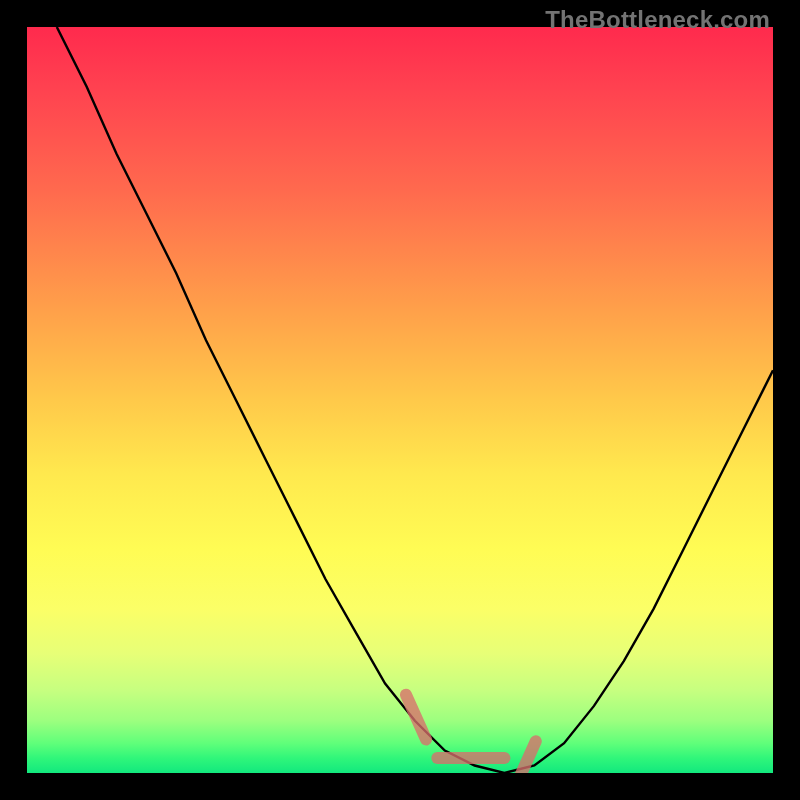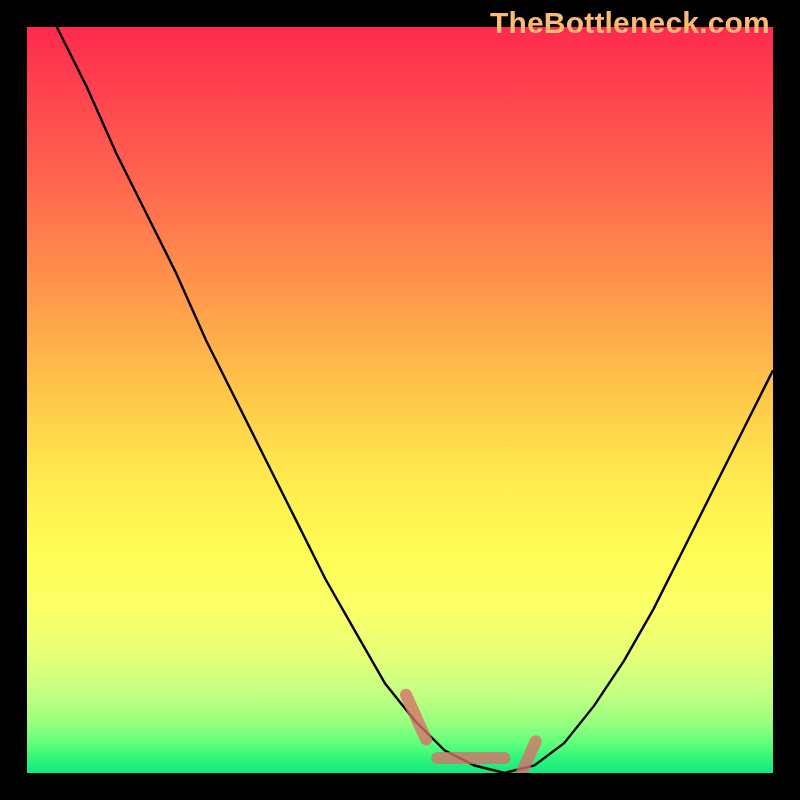--- a/index.html
+++ b/index.html
@@ -30,23 +30,23 @@
       #9cff7f 93%,
       #60ff7a 96%,
       #30f67a 98%,
       #12e87e 100%);
   }
   .watermark {
     position: absolute;
     top: 6px;
     right: 30px;
     font-family: Arial, Helvetica, sans-serif;
-    font-size: 30px;
+    font-size: 24px;
     font-weight: 600;
-    color: #fdba74;
+    color: #737373;
     letter-spacing: 0.2px;
   }
   svg.curve {
     position: absolute;
     left: 0;
     top: 0;
   }
   .bead-stroke {
     stroke: #d86e6c;
     stroke-width: 12;

